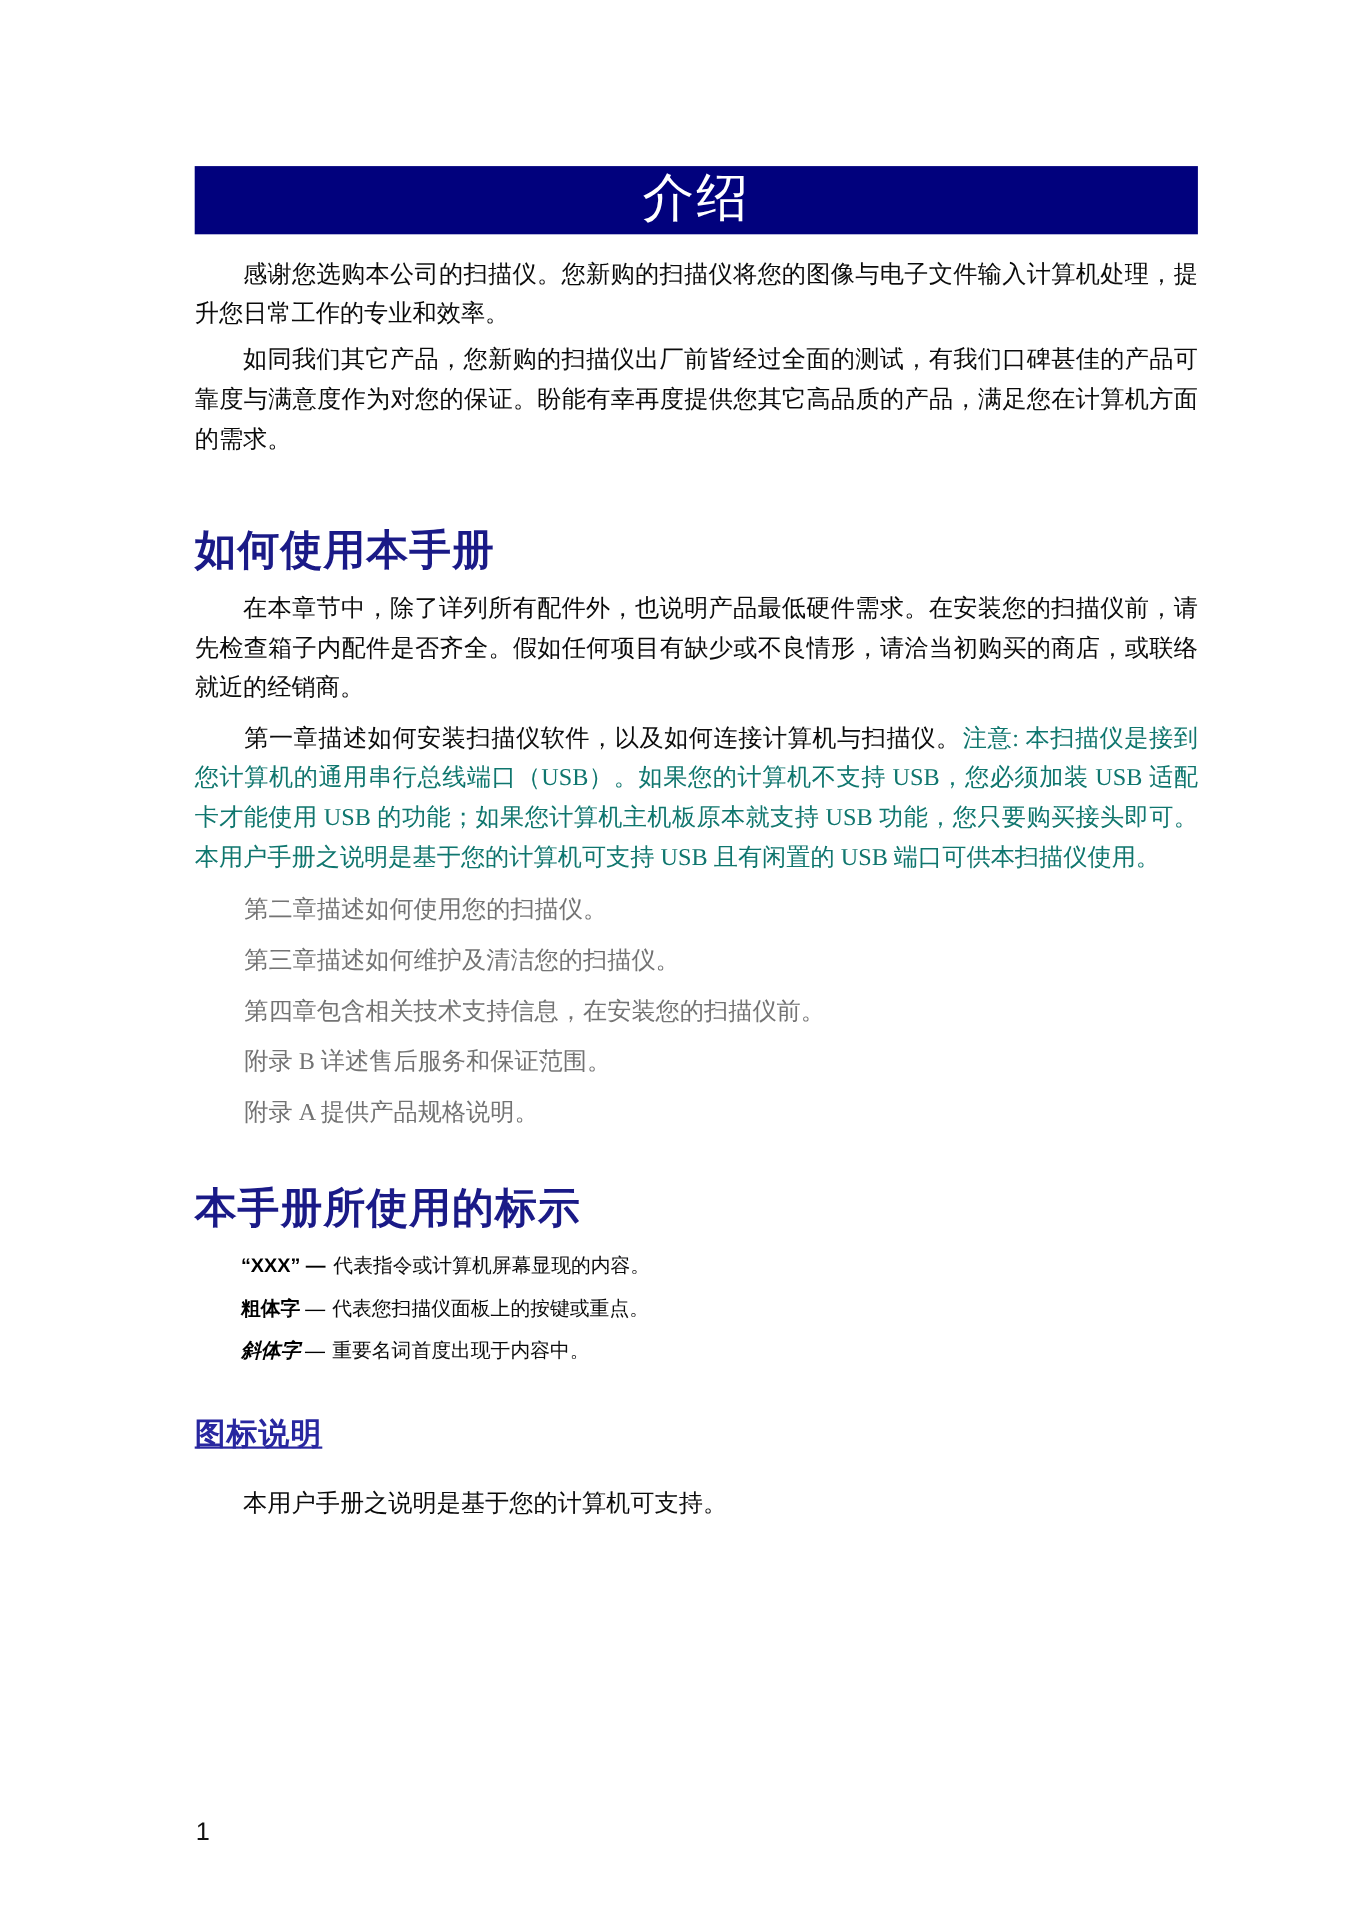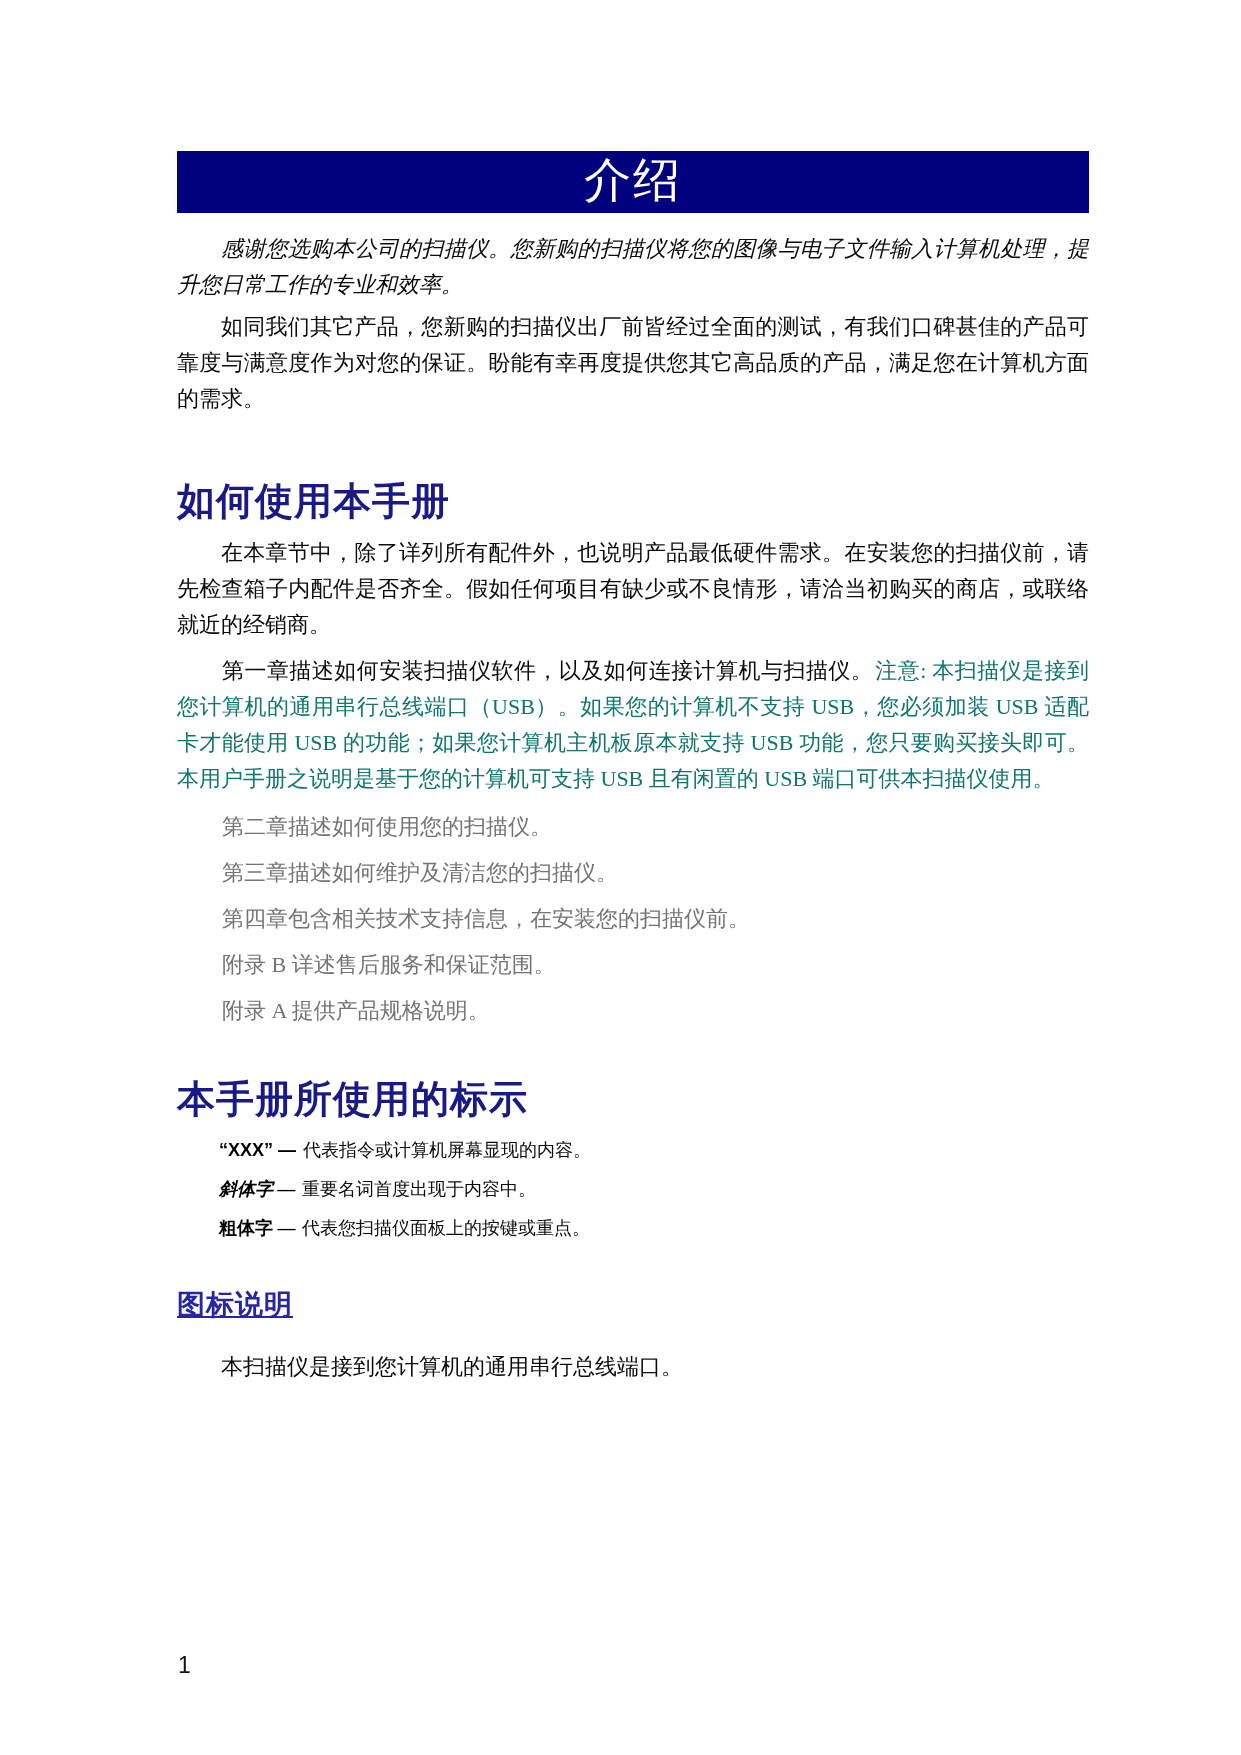--- a/index.html
+++ b/index.html
@@ -36,21 +36,21 @@
   }
 
   p.body {
     font-size: 22px;
     line-height: 36px;
     color: #0b0b0b;
     text-align: justify;
   }
   .indent { text-indent: 2em; }
 
-  .p1 { margin-top: 18px; font-style: italic; }
+  .p1 { margin-top: 18px; }
   .p2 { margin-top: 6px; }
 
   h1.sec {
     margin-top: 60px;
     font-size: 38px;
     line-height: 48px;
     font-weight: bold;
     color: var(--heading, #1a1a87);
     letter-spacing: 1px;
   }
@@ -129,24 +129,24 @@
       <p class="chapter-line">第三章描述如何维护及清洁您的扫描仪。</p>
       <p class="chapter-line">第四章包含相关技术支持信息，在安装您的扫描仪前。</p>
       <p class="chapter-line">附录 B 详述售后服务和保证范围。</p>
       <p class="chapter-line">附录 A 提供产品规格说明。</p>
     </div>
 
     <h1 class="sec sec2">本手册所使用的标示</h1>
 
     <div class="conv">
       <div class="conv-line"><span class="term-sans">“XXX” — </span><span>代表指令或计算机屏幕显现的内容。</span></div>
+      <div class="conv-line"><span class="term-bold">粗体字 — </span><span>代表您扫描仪面板上的按键或重点。</span></div>
       <div class="conv-line"><span class="term-bold-italic">斜体字 — </span><span>重要名词首度出现于内容中。</span></div>
-      <div class="conv-line"><span class="term-bold">粗体字 — </span><span>代表您扫描仪面板上的按键或重点。</span></div>
     </div>
 
     <h2 class="subsec">图标说明</h2>
 
-    <p class="body indent after-h2">本扫描仪是接到您计算机的通用串行总线端口。</p>
+    <p class="body indent after-h2">本用户手册之说明是基于您的计算机可支持。</p>
 
   </div>
 
   <div class="page-number">1</div>
 </div>
 
 </body></html>

